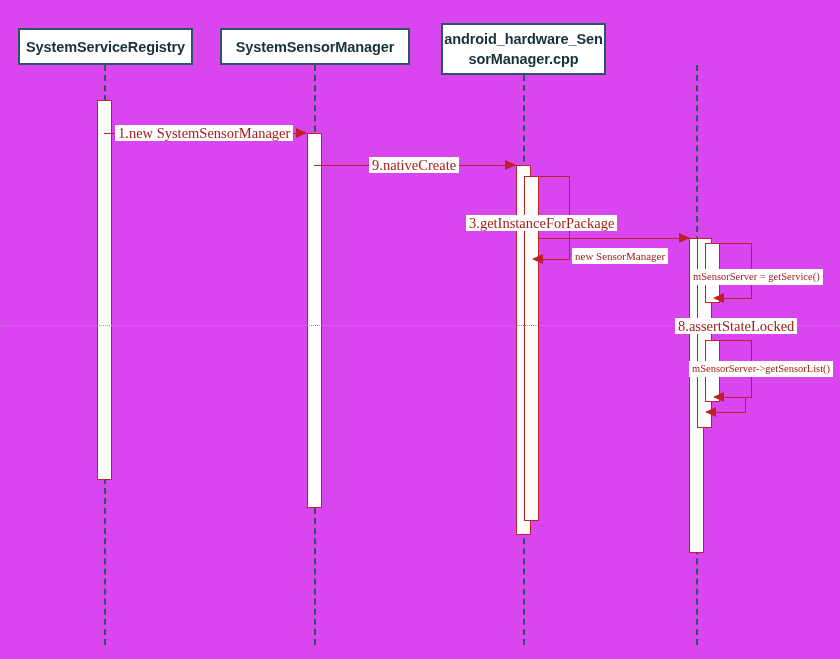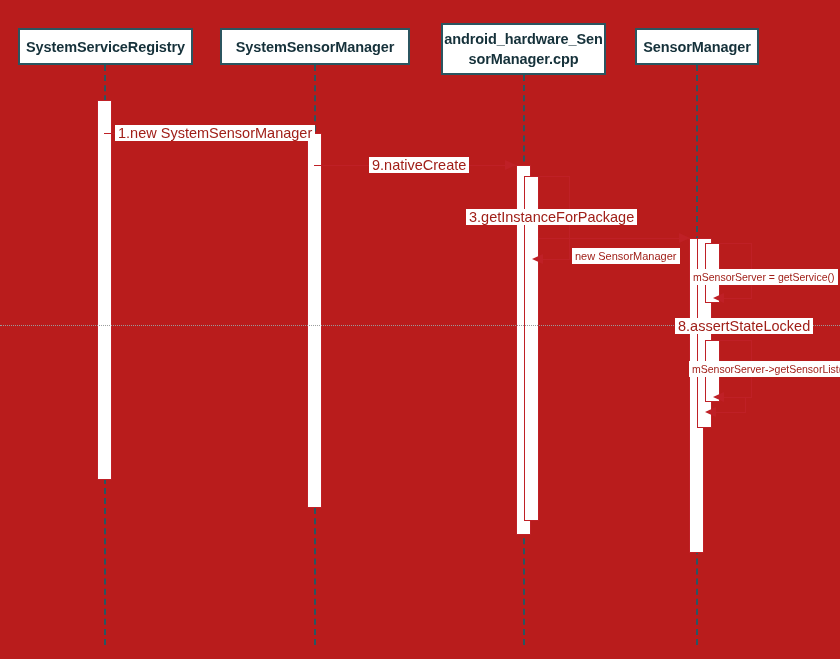--- a/index.html
+++ b/index.html
@@ -8,21 +8,21 @@
     background: #ffffff;
   }
   body {
     font-family: "Liberation Sans", sans-serif;
     -webkit-font-smoothing: antialiased;
   }
   #canvas {
     position: relative;
     width: 840px;
     height: 659px;
-    background: #b91c1c;
+    background: #d946ef;
     overflow: hidden;
   }
 
   
   .participant {
     position: absolute;
     box-sizing: border-box;
     border: 2px solid #2b5560;
     background: #ffffff;
     color: #15313a;
@@ -78,20 +78,21 @@
   }
 
   
   .msg-label {
     position: absolute;
     color: #a01f18;
     background: #ffffff;
     white-space: nowrap;
     padding: 0 3px;
     line-height: 16px;
+    font-family: Liberation Serif, serif;
   }
   .label-lg { font-size: 14.5px; }
   .label-sm { font-size: 11px; }
   .label-xs { font-size: 10.5px; }
 
   
   .separator {
     position: absolute;
     height: 0;
     border-top: 1px dotted #9a9a9a;
@@ -108,23 +109,20 @@
 
   <div class="participant" style="left:441px; top:23px; width:165px; height:52px; flex-direction:column;">
     <span>android_hardware_Sen</span>
     <span>sorManager.cpp</span>
   </div>
 
   <div class="participant" style="left:220px; top:28px; width:190px; height:37px;">
     <span>SystemSensorManager</span>
   </div>
 
-  <div class="participant" style="left:635px; top:28px; width:124px; height:37px;">
-    <span>SensorManager</span>
-  </div>
 
   <div class="lifeline" style="left:104px; top:65px; height:580px;"></div>
   <div class="lifeline" style="left:314px; top:65px; height:580px;"></div>
   <div class="lifeline" style="left:523px; top:75px; height:570px;"></div>
   <div class="lifeline" style="left:696px; top:65px; height:580px;"></div>
 
   <div class="activation" style="left:97px; top:100px; width:15px; height:380px;"></div>
 
   <div class="activation" style="left:307px; top:133px; width:15px; height:375px;"></div>
 
@@ -145,21 +143,21 @@
   <div class="msg-label label-lg" style="left:115px; top:125px;">1.new SystemSensorManager</div>
 
   <div class="msg-line" style="left:314px; top:165px; width:202px;"></div>
   <div class="arrowhead right" style="left:505px; top:160px;"></div>
   <div class="msg-label label-lg" style="left:369px; top:157px;">9.nativeCreate</div>
 
   <div class="msg-line" style="left:539px; top:176px; width:31px;"></div>
   <div class="msg-vline" style="left:569px; top:176px; height:83px;"></div>
   <div class="msg-line" style="left:543px; top:259px; width:27px;"></div>
   <div class="arrowhead left" style="left:532px; top:254px;"></div>
-  <div class="msg-label label-lg" style="left:466px; top:209px;">3.getInstanceForPackage</div>
+  <div class="msg-label label-lg" style="left:466px; top:215px;">3.getInstanceForPackage</div>
 
   <div class="msg-line" style="left:539px; top:238px; width:150px;"></div>
   <div class="arrowhead right" style="left:679px; top:233px;"></div>
   <div class="msg-label label-sm" style="left:572px; top:248px;">new SensorManager</div>
 
   <div class="msg-line" style="left:720px; top:243px; width:32px;"></div>
   <div class="msg-vline" style="left:751px; top:243px; height:55px;"></div>
   <div class="msg-line" style="left:724px; top:298px; width:28px;"></div>
   <div class="arrowhead left" style="left:713px; top:293px;"></div>
   <div class="msg-label label-xs" style="left:690px; top:269px;text-align:right;">mSensorServer = getService()</div>

